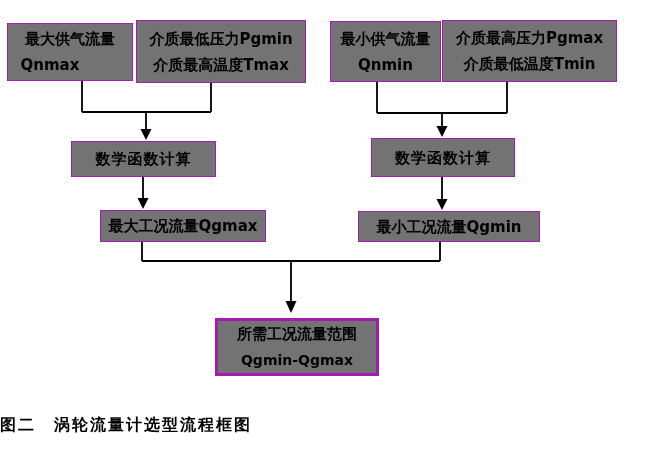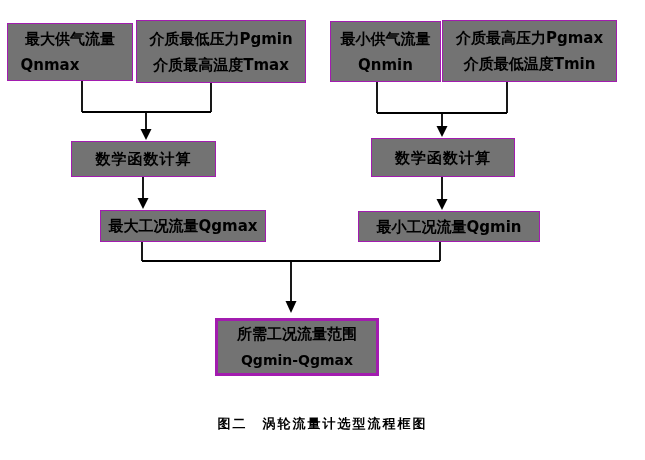--- a/index.html
+++ b/index.html
@@ -35,23 +35,22 @@
     white-space: nowrap;
   }
   .node.thick { border-width: 3px; }
   .node .shift-left { transform: translateX(-20px); }
   .node .big-line { font-size: 14px; }
   .caption {
     position: absolute;
     left: 0;
     top: 415px;
     width: 100%;
-    text-align: center;
     font-weight: bold;
-    font-size: 13px;
+    font-size: 16px;
     letter-spacing: 2px;
     white-space: pre;
     z-index: 1;
   }
 </style>
 </head>
 <body>
 
 <div class="canvas">
 

